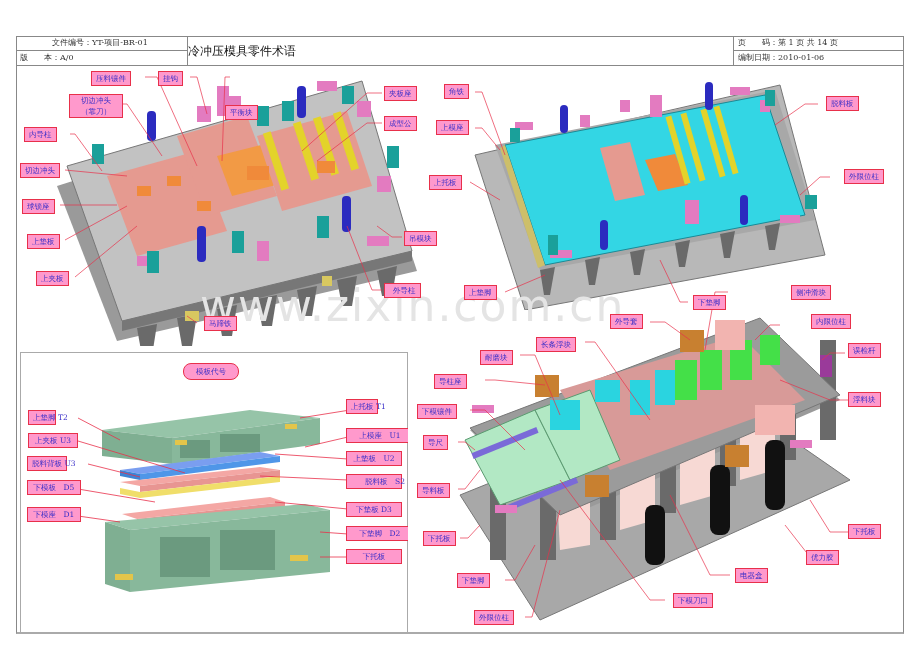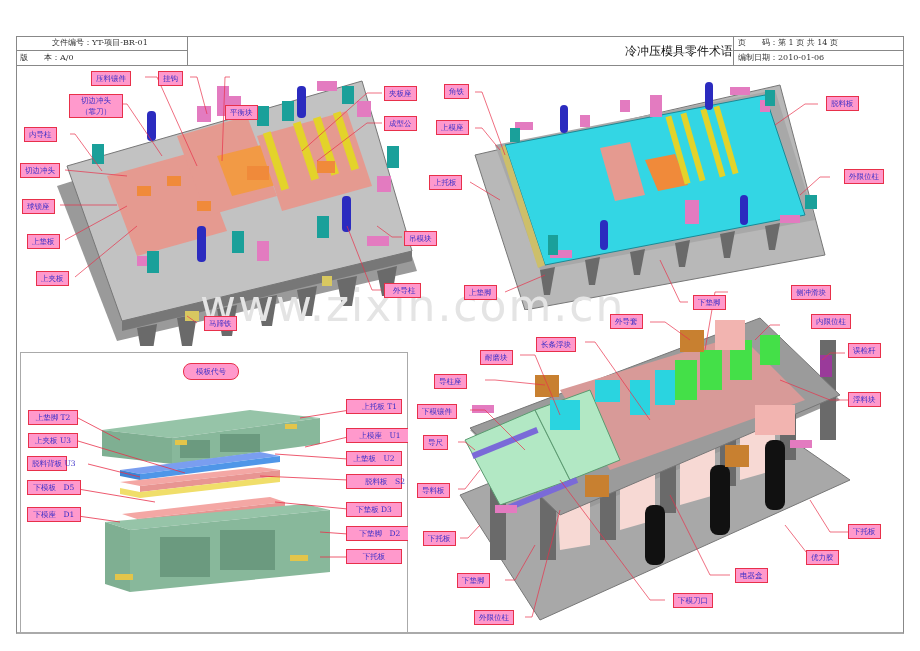--- a/index.html
+++ b/index.html
@@ -1,20 +1,20 @@
 <!DOCTYPE html>
 <html><head>
 <meta charset="utf-8">
 <style>
   html,body{margin:0;padding:0;background:#fff;}
   body{width:920px;height:651px;position:relative;overflow:hidden;font-family:"DejaVu Serif","Liberation Serif",serif;}
   .page{position:absolute;left:16px;top:36px;width:888px;height:598px;border:1px solid #888;border-bottom:2px solid #aaa;box-sizing:border-box;}
   .hdr{position:absolute;left:16px;top:36px;width:888px;height:30px;}
   .hcell{position:absolute;border-right:1px solid #888;border-bottom:1px solid #888;box-sizing:border-box;font-size:8px;color:#333;padding-left:4px;line-height:14px;}
-  .title{position:absolute;left:172px;top:0;width:546px;height:30px;border-right:1px solid #888;border-bottom:1px solid #888;box-sizing:border-box;text-align:right;line-height:30px;font-size:12px;font-family:"DejaVu Sans",sans-serif;color:#111;}
+  .title{position:absolute;left:172px;top:0;width:546px;height:30px;border-right:1px solid #888;border-bottom:1px solid #888;box-sizing:border-box;text-align:left;line-height:30px;font-size:12px;font-family:"DejaVu Sans",sans-serif;color:#111;}
   .panel{position:absolute;overflow:hidden;}
   .lbl{position:absolute;background:#ff99cc;border:1px solid #e8304a;color:#3a2fc8;font-size:7.5px;line-height:13px;padding:0 4px;white-space:nowrap;box-sizing:border-box;text-align:center;z-index:5;}
   svg{position:absolute;left:0;top:0;}
   .watermark{position:absolute;left:200px;top:280px;font-size:44px;color:#e4e4e4;font-family:"DejaVu Sans",sans-serif;letter-spacing:2px;z-index:1;}
   .framebox{position:absolute;left:20px;top:352px;width:388px;height:282px;border:1px solid #aaa;box-sizing:border-box;}
 </style>
 </head>
 <body>
 
 <div class="page"></div>
@@ -222,26 +222,26 @@
       <line x1="280" y1="66" x2="330" y2="58"></line>
       <line x1="285" y1="95" x2="328" y2="85"></line>
       <line x1="255" y1="102" x2="328" y2="107"></line>
       <line x1="240" y1="124" x2="328" y2="128"></line>
       <line x1="255" y1="150" x2="328" y2="157"></line>
       <line x1="300" y1="180" x2="328" y2="182"></line>
       <line x1="300" y1="205" x2="328" y2="205"></line>
     </g>
   </svg>
   <div class="lbl" style="left:163px;top:11px;width:56px;line-height:15px;border-radius:8px;">模板代号</div>
-  <div class="lbl" style="left:8px;top:58px;width:50px;">上垫脚 T2</div>
+  <div class="lbl" style="left:8px;top:58px;width:28px;">上垫脚 T2</div>
   <div class="lbl" style="left:8px;top:81px;width:50px;">上夹板 U3</div>
   <div class="lbl" style="left:7px;top:104px;width:40px;">脱料背板 U3</div>
   <div class="lbl" style="left:7px;top:128px;width:54px;">下模板　D5</div>
   <div class="lbl" style="left:7px;top:155px;width:54px;">下模座　D1</div>
-  <div class="lbl" style="left:326px;top:47px;width:56px;text-align:right;">上托板 T1</div>
+  <div class="lbl" style="left:326px;top:47px;width:32px;">上托板 T1</div>
   <div class="lbl" style="left:326px;top:76px;width:68px;">上模座　U1</div>
   <div class="lbl" style="left:326px;top:99px;width:56px;">上垫板　U2</div>
   <div class="lbl" style="left:326px;top:122px;width:56px;padding-left:18px;">脱料板　S2</div>
   <div class="lbl" style="left:326px;top:150px;width:56px;">下垫板 D3</div>
   <div class="lbl" style="left:326px;top:174px;width:68px;">下垫脚　D2</div>
   <div class="lbl" style="left:326px;top:197px;width:56px;">下托板</div>
 </div>
 
 <div class="panel" style="left:410px;top:280px;width:494px;height:350px;">
   <svg width="494" height="350">

